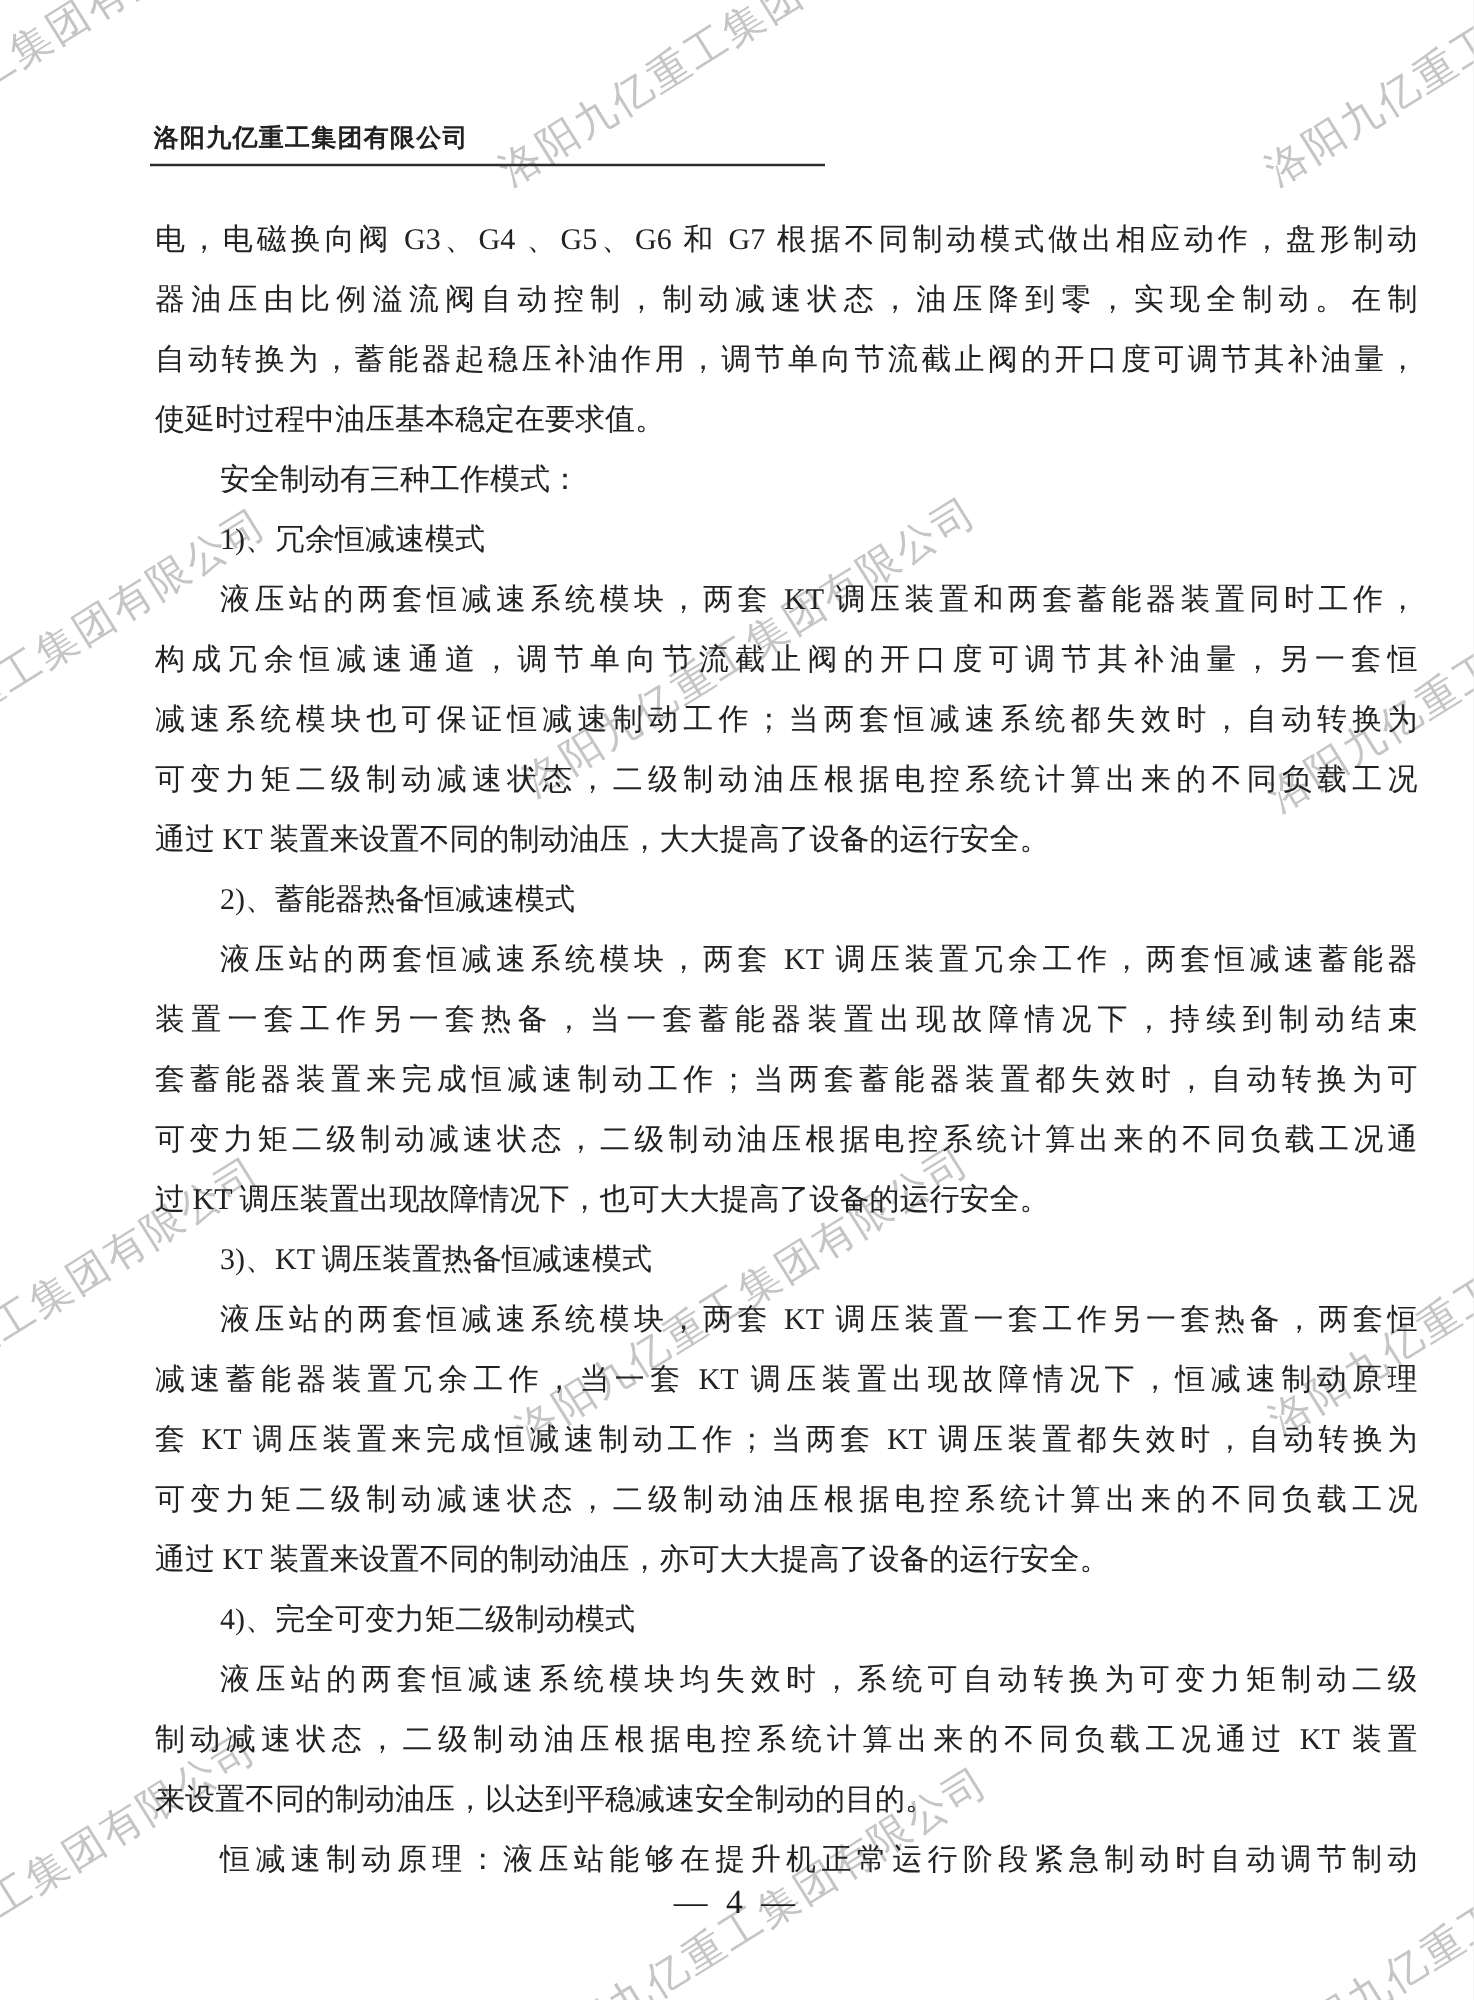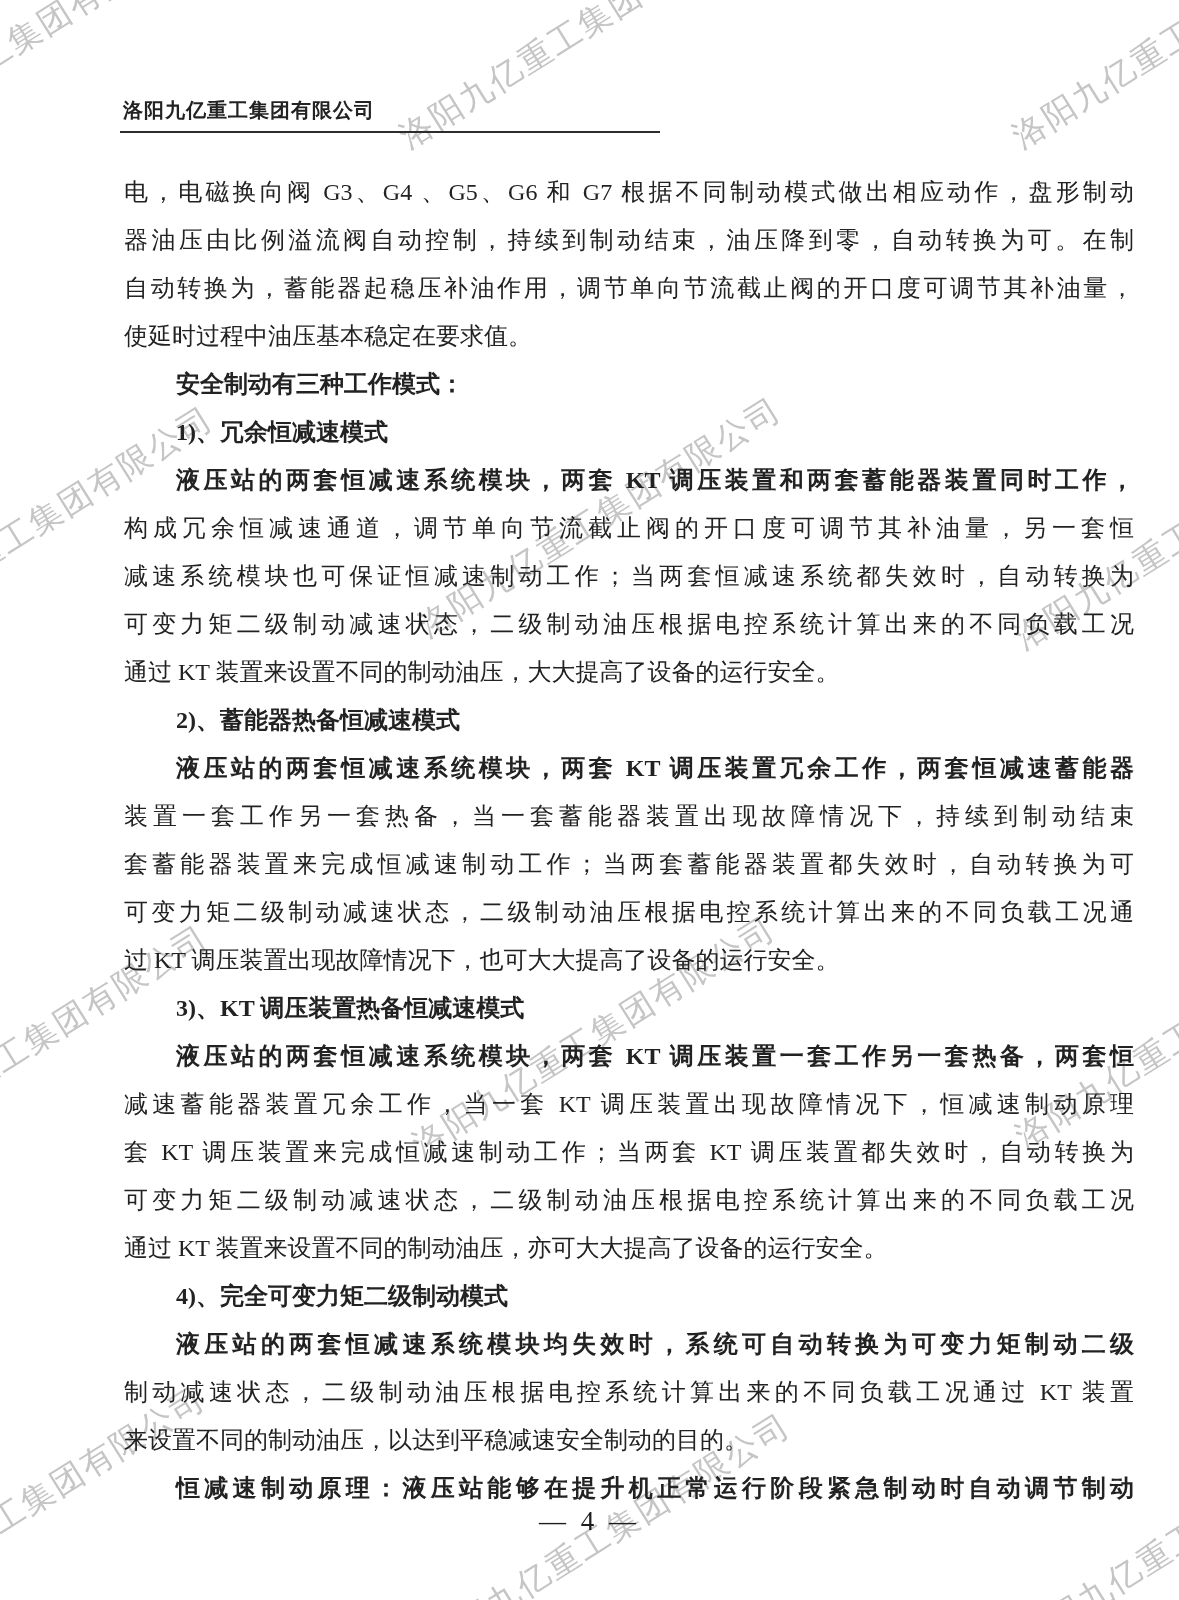--- a/index.html
+++ b/index.html
@@ -42,21 +42,21 @@
     height:48px;line-height:48px;
     font-size:24px;
     white-space:nowrap;
   }
   .line.fill{
     white-space:normal;
     text-align:justify;
     text-align-last:justify;
     overflow:hidden;
   }
-  .line.indent{padding-left:52px;font-weight:bold;}
+  .line.indent{padding-left:52px;}
   
   .footer{
     position:absolute;left:0;top:1506px;z-index:2;
     width:100%;text-align:center;
   }
   .page-number{
     font-size:27px;letter-spacing:4px;color:#1c1c1c;
     white-space:nowrap;
   }
 </style>
@@ -78,21 +78,21 @@
       <span class="wm" style="left: -166px; top: 1599px; color: rgb(197, 197, 197);">洛阳九亿重工集团有限公司</span>
       <span class="wm" style="left: 419px; top: 1626px; color: rgb(197, 197, 197);">洛阳九亿重工集团有限公司</span>
       <span class="wm" style="left: 1010px; top: 1622px; color: rgb(197, 197, 197);">洛阳九亿重工集团有限公司</span>
     </div>
 
   <div class="header-title">洛阳九亿重工集团有限公司</div>
   <div class="header-rule"></div>
 
   <div class="doc-body" id="doc-body">
       <div class="line fill">电，电磁换向阀 G3、G4 、G5、G6 和 G7 根据不同制动模式做出相应动作，盘形制动</div>
-      <div class="line fill">器油压由比例溢流阀自动控制，持续到制动结束，油压降到零，自动转换为可。在制</div>
+      <div class="line fill">器油压由比例溢流阀自动控制，制动减速状态，油压降到零，实现全制动。在制</div>
       <div class="line fill">自动转换为，蓄能器起稳压补油作用，调节单向节流截止阀的开口度可调节其补油量，</div>
       <div class="line">使延时过程中油压基本稳定在要求值。</div>
       <div class="line indent">安全制动有三种工作模式：</div>
       <div class="line indent">1)、冗余恒减速模式</div>
       <div class="line indent fill">液压站的两套恒减速系统模块，两套 KT 调压装置和两套蓄能器装置同时工作，</div>
       <div class="line fill">构成冗余恒减速通道，调节单向节流截止阀的开口度可调节其补油量，另一套恒</div>
       <div class="line fill">减速系统模块也可保证恒减速制动工作；当两套恒减速系统都失效时，自动转换为</div>
       <div class="line fill">可变力矩二级制动减速状态，二级制动油压根据电控系统计算出来的不同负载工况</div>
       <div class="line">通过 KT 装置来设置不同的制动油压，大大提高了设备的运行安全。</div>
       <div class="line indent">2)、蓄能器热备恒减速模式</div>

